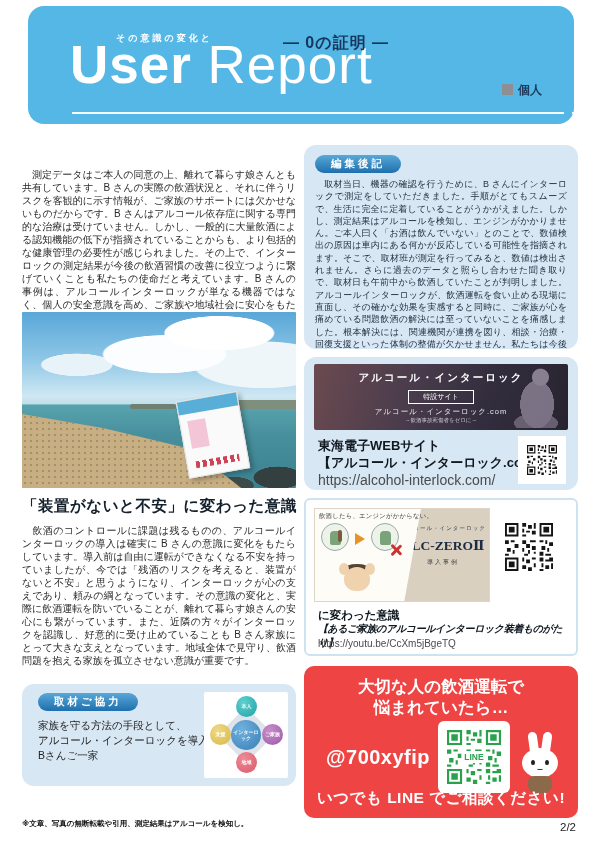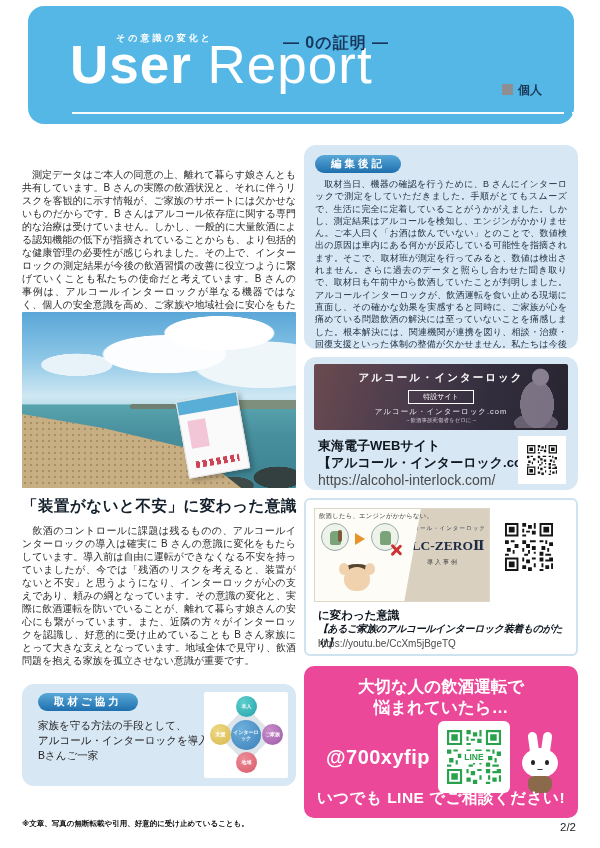--- a/index.html
+++ b/index.html
@@ -105,21 +105,21 @@
   .alc-small { font-size:5.5px; color:#33404f; letter-spacing:1px; }
   .alc-logo { font-family:"Liberation Serif","DejaVu Serif",serif; font-size:13.5px; font-weight:bold; color:#1c2a44; margin-top:5px; }
   .alc-sub { font-size:6px; color:#444; margin-top:4px; letter-spacing:2px; }
   .qr-video { position:absolute; right:14px; top:14px; width:66px; height:66px; }
   .video-title { position:absolute; left:12px; top:108px; font-size:11.5px; font-weight:bold; color:#101820; }
   .video-sub   { position:absolute; left:12px; top:122px; width:254px; font-size:10px; font-weight:bold; color:#101820; letter-spacing:-0.4px;font-style:italic; }
   .video-url   { position:absolute; left:12px; top:138px; font-size:10px; color:#4a4a4a; }
 
   
   .line-box { position:absolute; left:304px; top:666px; width:274px; height:152px;
-              background:#ec4899; border-radius:10px; color:#fff; }
+              background:#ef4444; border-radius:10px; color:#fff; }
   .line-h1 { position:absolute; top:10px; width:100%; text-align:center; font-size:16.5px; font-weight:bold; }
   .line-h2 { position:absolute; top:31px; width:100%; text-align:center; font-size:16.5px; font-weight:bold; }
   .line-account { position:absolute; left:22px; top:80px; font-size:20px; font-weight:bold; letter-spacing:.5px; }
   .qr-line { position:absolute; left:134px; top:55px; width:72px; height:72px; border-radius:6px; }
   .qr-center-label { position:absolute; left:50%; top:50%; transform:translate(-50%,-50%);
                      background:#fff; color:#2aa24d; font-size:8.5px; font-weight:bold; padding:1px 3px; }
   .cony { position:absolute; right:14px; top:66px; width:46px; height:62px; }
   .cony-ear1,.cony-ear2 { position:absolute; top:0; width:9px; height:24px; background:#fff; border-radius:5px; }
   .cony-ear1 { left:11px; transform:rotate(-8deg);} .cony-ear2 { left:24px; transform:rotate(8deg);}
   .cony-head { position:absolute; left:4px; top:16px; width:36px; height:30px; background:#fff; border-radius:50%; }
@@ -266,16 +266,16 @@
       <div class="cony-ear2"></div>
       <div class="cony-head"></div>
       <div class="cony-eye1"></div>
       <div class="cony-eye2"></div>
       <div class="cony-mouth"></div>
       <div class="cony-body"></div>
     </div>
     <div class="line-footer">いつでも LINE でご相談ください!</div>
   </div>
 
-  <div class="footnote">※文章、写真の無断転載や引用、好意的に受け止めていることも。</div>
+  <div class="footnote">※文章、写真の無断転載や引用、測定結果はアルコールを検知し。</div>
   <div class="pagenum">2/2</div>
 
 </div>
 
 </body></html>

